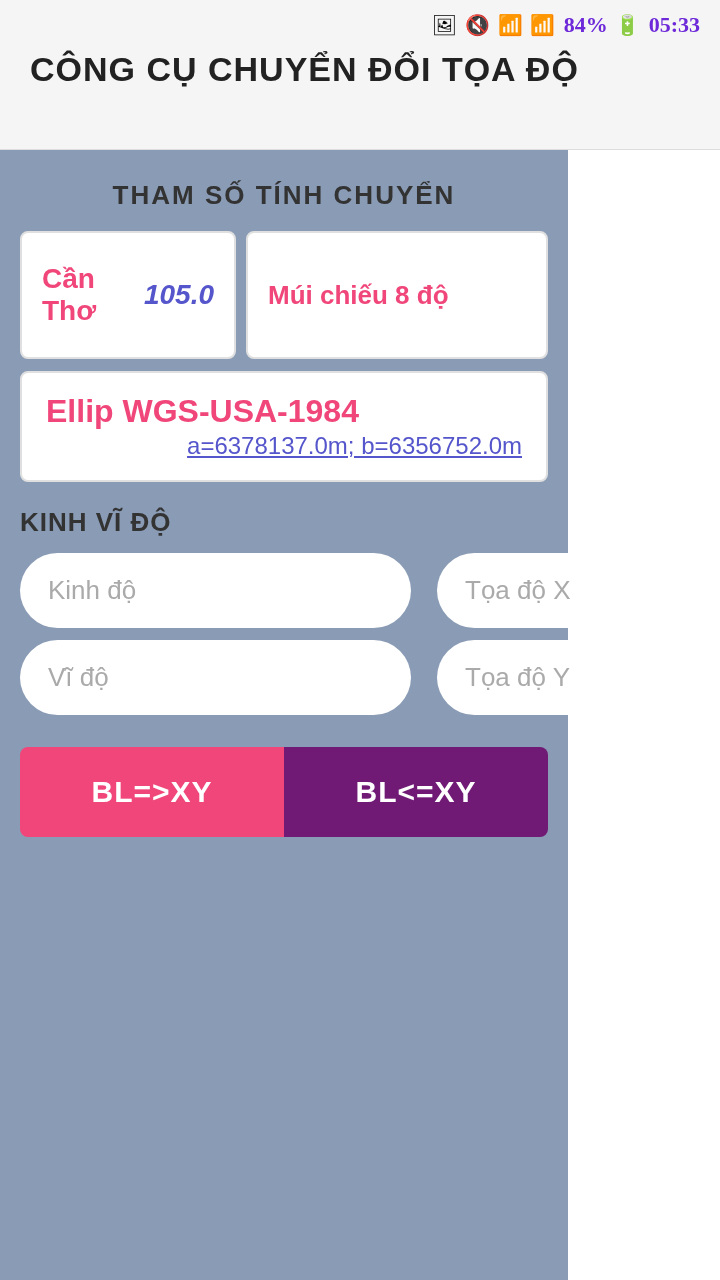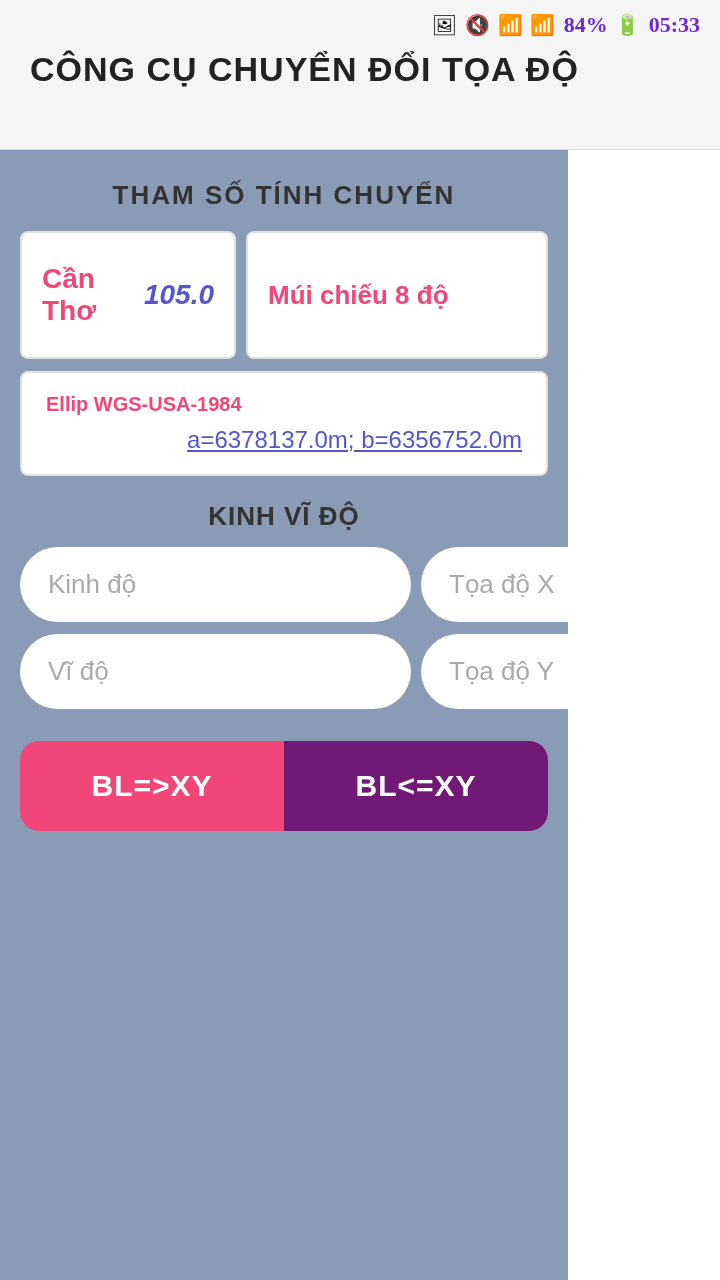--- a/index.html
+++ b/index.html
@@ -120,53 +120,53 @@
     
     .ellip-box {
       width: 100%;
       background: #fff;
       border: 2px solid #e0e0e0;
       border-radius: 8px;
       padding: 20px 24px;
       margin-bottom: 25px;
     }
     .ellip-title {
-      font-size: 20px;
+      font-size: 32px;
       font-weight: bold;
       color: #f0467a;
-      margin-bottom: 10px;
+      margin-bottom: 2px;
     }
     .ellip-params {
       font-size: 24px;
       color: #5555cc;
       text-align: right;
       text-decoration: underline;
     }
 
     
     .col-headers {
       width: 100%;
       display: flex;
       justify-content: space-around;
       margin-bottom: 15px;
     }
     .col-header {
       font-size: 26px;
       font-weight: bold;
       color: #333;
       letter-spacing: 1px;
-      text-align: center;
+      text-align: left;
       flex: 1;
     }
 
     
     .input-row {
       width: 100%;
       display: flex;
-      gap: 10px;
+      gap: 26px;
       margin-bottom: 12px;
     }
     .input-field {
       flex: 1;
       background: #fff;
       border: none;
       border-radius: 50px;
       padding: 22px 28px;
       font-size: 26px;
       color: #aaa;
@@ -176,21 +176,21 @@
       color: #aaa;
       font-size: 26px;
     }
 
     
     .action-row {
       width: 100%;
       display: flex;
       gap: 0;
       margin-top: 20px;
-      border-radius: 19px;
+      border-radius: 8px;
       overflow: hidden;
     }
     .btn-bl-xy {
       flex: 1;
       background: #f0467a;
       color: #fff;
       font-size: 30px;
       font-weight: bold;
       padding: 28px 0;
       text-align: center;

